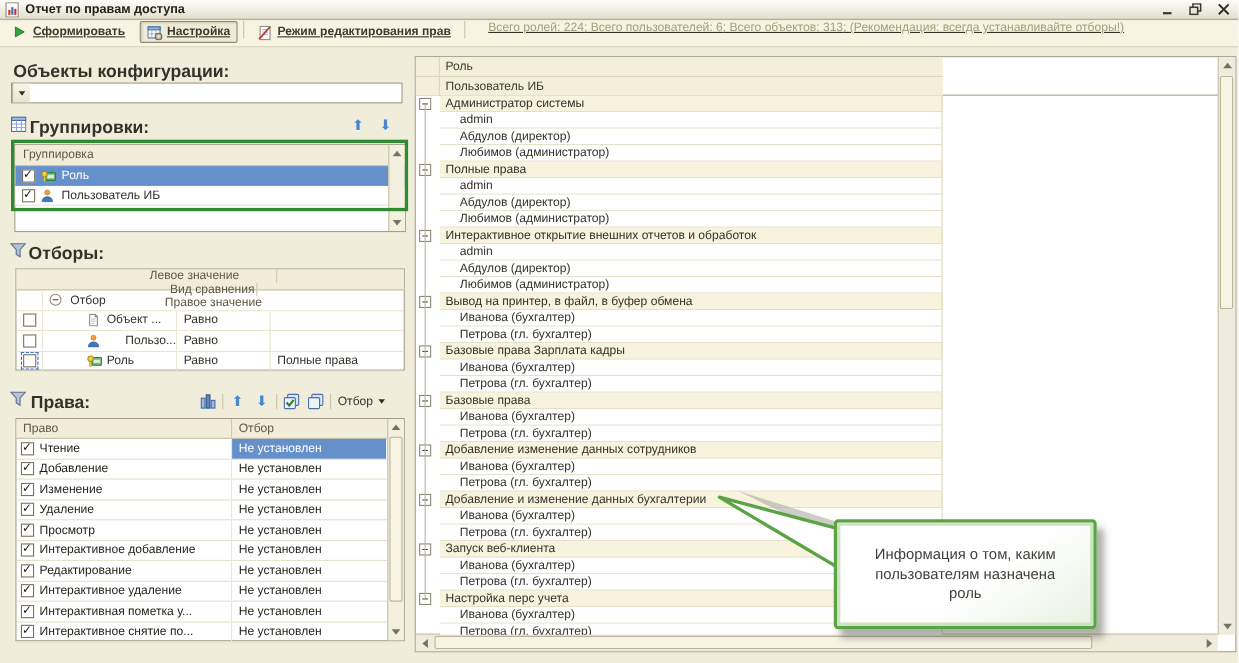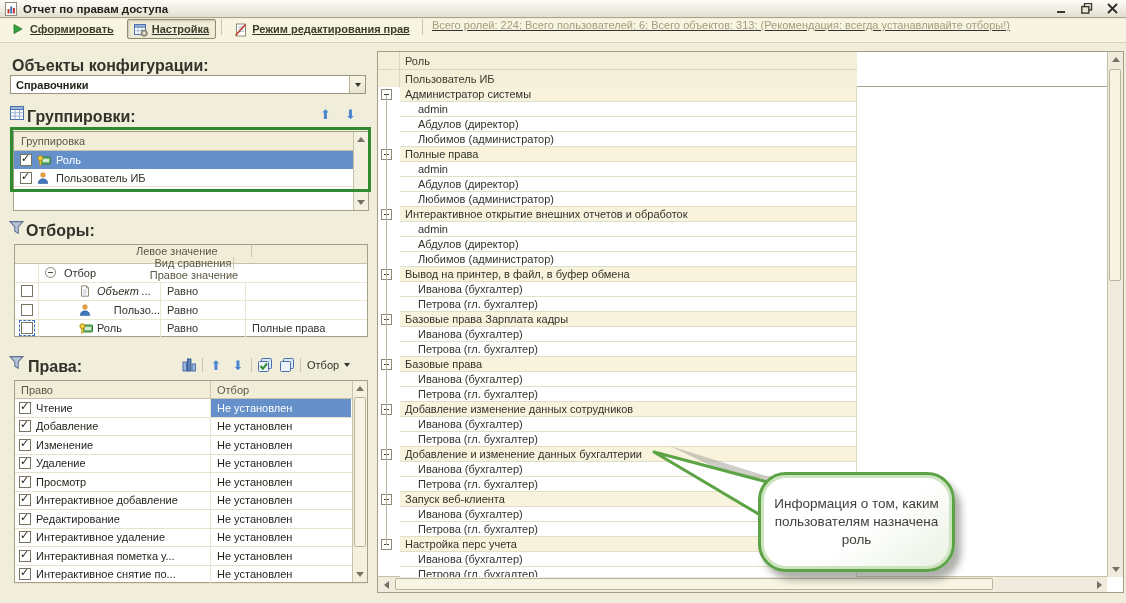--- a/index.html
+++ b/index.html
@@ -18,21 +18,21 @@
     color:#3a392f; cursor:default; }
 
   
   .toolbar { position:absolute; left:0; top:19px; width:100%; height:24px;
     background:#f7f4e1; border-bottom:1px solid #d6d2b8; display:flex; padding-left:5px;text-decoration:underline; }
   .tbtn { display:inline-flex; align-items:center; gap:4px; padding:2px 6px; height:20px;
     font-weight:bold; color:#3c3b2c; border:1px solid transparent; border-radius:2px; }
   .tbtn.pressed { border:1px solid #8f8b72; background:#eeebd6; box-shadow:inset 1px 1px 2px rgba(130,125,100,.35); }
   .tbtn.flat { font-weight:bold; }
   .tsep { width:1px; height:16px; background:#c9c5aa; margin:0 5px; }
-  .stats { color:#a29e7c; margin-left:4px; white-space:nowrap; }
+  .stats { color:#a29e7c; margin-left:16px; white-space:nowrap; }
 
   
   .seclabel { position:absolute; font-weight:bold; font-size:16px; color:#33322a; }
   .secicon { position:absolute; width:15px; height:15px; display:inline-flex; }
 
   
   .combo { position:absolute; left:10px; top:75px; width:356px; height:19px; background:#fff;
     border:1px solid #9a967e; display:flex; align-items:center; }
   .combo-text { padding-left:5px; font-weight:bold; color:#23221a; flex:1; }
   .combo-btn { width:16px; height:17px; background:linear-gradient(#f8f5e6,#e8e4cf);
@@ -110,22 +110,22 @@
   .texp::after { left:2px; top:4px; }
   .treeline { position:absolute; left:8px; width:1px; background:#b8b4a0; z-index:2; pointer-events:none; }
 
   .vscroll { position:absolute; right:0; top:0; width:16px; height:525px; background:#efecdd; border-left:1px solid #c6c2a6; }
   .hscroll { position:absolute; left:0; bottom:0; width:729px; height:16px; background:#efecdd; border-top:1px solid #c6c2a6; }
   .thumb { position:absolute; background:#f7f4e4; border:1px solid #b9b49a; border-radius:2px; }
   .vs-btn { position:absolute; left:1px; width:14px; height:13px; display:flex; align-items:center; justify-content:center; }
   .hs-btn { position:absolute; top:1px; width:14px; height:13px; display:flex; align-items:center; justify-content:center; }
 
   
-  .callout { position:absolute; left:758px; top:472px; width:197px; height:100px; z-index:10;
-    border:3px solid #5ba345; border-radius:28px;
+  .callout { position:absolute; left:758px; top:472px; width:239px; height:100px; z-index:10;
+    border:3px solid #5ba345; border-radius:4px;
     background:linear-gradient(145deg,#ffffff 55%,#e9f1e2);
     box-shadow: inset 0 0 0 3px #cde4c0, 6px 8px 7px rgba(95,95,88,.5);
     display:flex; align-items:center; justify-content:center; text-align:center; }
   .callout-text { width:190px; font-size:13.5px; color:#3f3f3b; line-height:1.32; }
   .tail-svg { position:absolute; left:640px; top:440px; z-index:9; }
 
   .muted-border { border-color:#e3dec6; }
 </style>
 </head>
 <body>
@@ -194,21 +194,20 @@
         </span>
       <span>Режим редактирования прав</span>
     </div>
     <div class="tsep"></div>
     <span class="stats">Всего ролей: 224; Всего пользователей: 6; Всего объектов: 313; (Рекомендация: всегда устанавливайте отборы!)</span>
   </div>
 
   <div class="seclabel" style="left:12px; top:57px;">Объекты конфигурации:</div>
 
   <div class="combo">
-    <span class="combo-text">Справочники</span>
     <span class="combo-btn">
         <span class="caret"></span>
       </span>
   </div>
 
   <span class="secicon" style="left:10px; top:106px;">
     <svg viewBox="0 0 14 14" width="14" height="14">
         <rect x="0.5" y="0.5" width="13" height="13" fill="#fff" stroke="#4a6ea9"></rect>
         <rect x="0.5" y="0.5" width="13" height="3" fill="#9db8dd" stroke="#4a6ea9"></rect>
         <path d="M5 3.5 v10 M9.5 3.5 v10 M0.5 6.8 h13 M0.5 10 h13" stroke="#7f9cc4" stroke-width="0.8"></path>
@@ -278,21 +277,21 @@
       <div class="f-col1" style="border-right:none; width:330px;">
         <span class="cminus"></span>
         <span style="margin-left:4px;">Отбор</span>
       </div>
     </div>
     <div id="filters-rows">
         <div class="f-row">
           <div class="f-col0 muted-border" style="border-right-color: rgb(234, 230, 208);">
             <span class="cb"></span>
           </div>
-          <div class="f-col1 muted-border" style="border-right-color: rgb(234, 230, 208); padding-left: 40px; font-style: italic;">
+          <div class="f-col1 muted-border" style="border-right-color: rgb(234, 230, 208); padding-left: 40px;">
             <span class="icn">
               <svg viewBox="0 0 12 12" width="12" height="12">
                 <path d="M2.5 0.8 h5 l2 2 v8.4 h-7 z" fill="#fdfdfb" stroke="#8f8c79"></path>
                 <path d="M7.5 0.8 v2 h2" fill="none" stroke="#8f8c79"></path>
                 <path d="M4 5 h4 M4 7 h4 M4 9 h3" stroke="#a8b6c8" stroke-width="0.8"></path>
               </svg>
             </span>
             <span>Объект ...</span>
           </div>
           <div class="f-col2 muted-border" style="border-right-color: rgb(234, 230, 208);">Равно</div>

